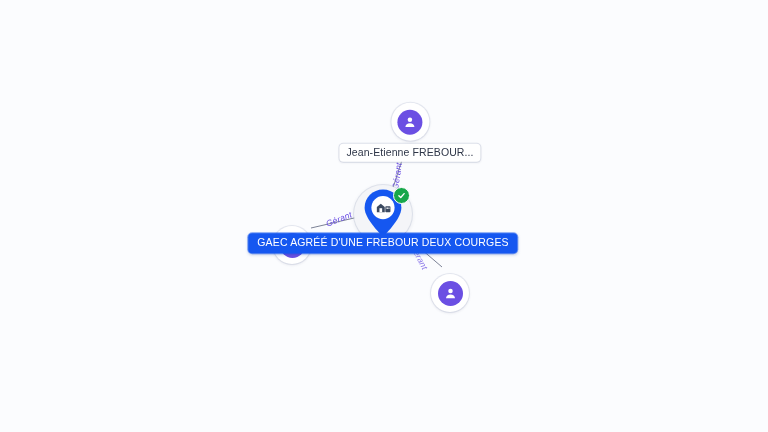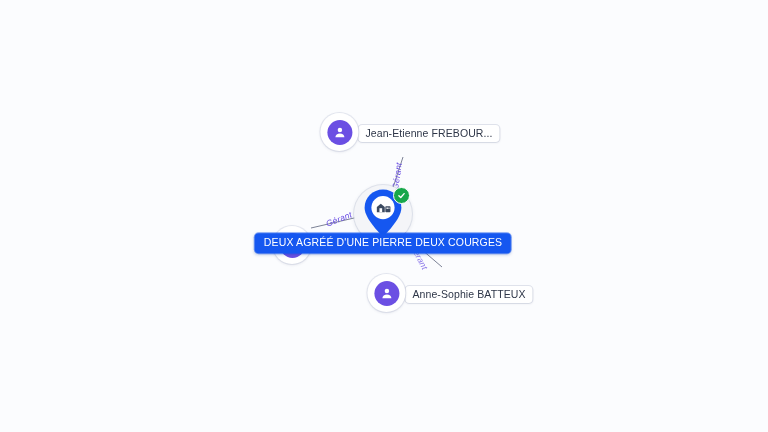--- a/index.html
+++ b/index.html
@@ -23,21 +23,21 @@
     left: 0; top: 0;
     width: 768px; height: 432px;
     pointer-events: none;
   }
 
   
   .node {
     position: absolute;
     transform: translate(-50%, -50%);
     display: flex;
-    flex-direction: row;
+    flex-direction: column;
     align-items: center;
   }
 
   
   .avatar-wrap {
     position: relative;
     width: 38px;
     height: 38px;
     display: flex;
     align-items: center;
@@ -201,21 +201,20 @@
   <div class="node" style="left:450px; top:293px; z-index:5;">
     <div class="avatar-wrap">
       <div class="avatar-halo"></div>
       <div class="avatar">
         <svg width="15" height="15" viewBox="0 0 24 24" fill="#ffffff">
           <circle cx="12" cy="8" r="3.6"></circle>
           <path d="M4.8 19.6c0-3.9 3.2-6.2 7.2-6.2s7.2 2.3 7.2 6.2z"></path>
         </svg>
       </div>
     </div>
-    <div class="caption">Anne-Sophie BATTEUX</div>
   </div>
 
   <div id="company-node" style="left:383px; top:214px;">
     <div class="pin-halo">
       <div class="pin">
         <svg width="40" height="50" viewBox="0 0 40 50">
           <path d="M20 1.5 C9.8 1.5 1.6 9.6 1.6 19.7 C1.6 31.5 20 48.5 20 48.5
                    C20 48.5 38.4 31.5 38.4 19.7 C38.4 9.6 30.2 1.5 20 1.5 Z" fill="#1557f0"></path>
           <circle cx="20" cy="19.6" r="11.6" fill="#ffffff"></circle>
         </svg>
@@ -229,15 +228,15 @@
         </svg>
       </div>
       <div class="verified-badge">
         <svg width="9" height="9" viewBox="0 0 24 24" fill="none" stroke="#ffffff" stroke-width="3.6" stroke-linecap="round" stroke-linejoin="round">
           <path d="M5 12.5 L10 17.5 L19 7"></path>
         </svg>
       </div>
     </div>
   </div>
 
-  <div id="company-caption" style="left:383px; top:243px;">DEUX AGRÉÉ D'UNE PIERRE DEUX COURGES</div>
+  <div id="company-caption" style="left:383px; top:243px;">GAEC AGRÉÉ D'UNE FREBOUR DEUX COURGES</div>
 
 </div>
 
 </body></html>

